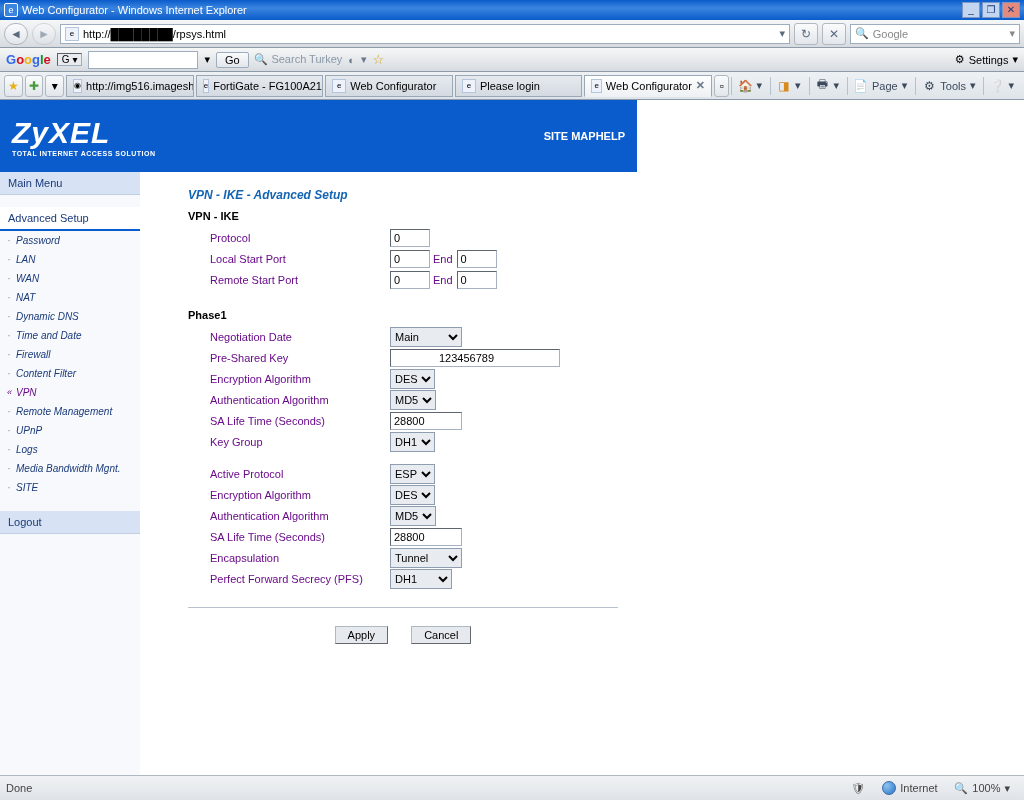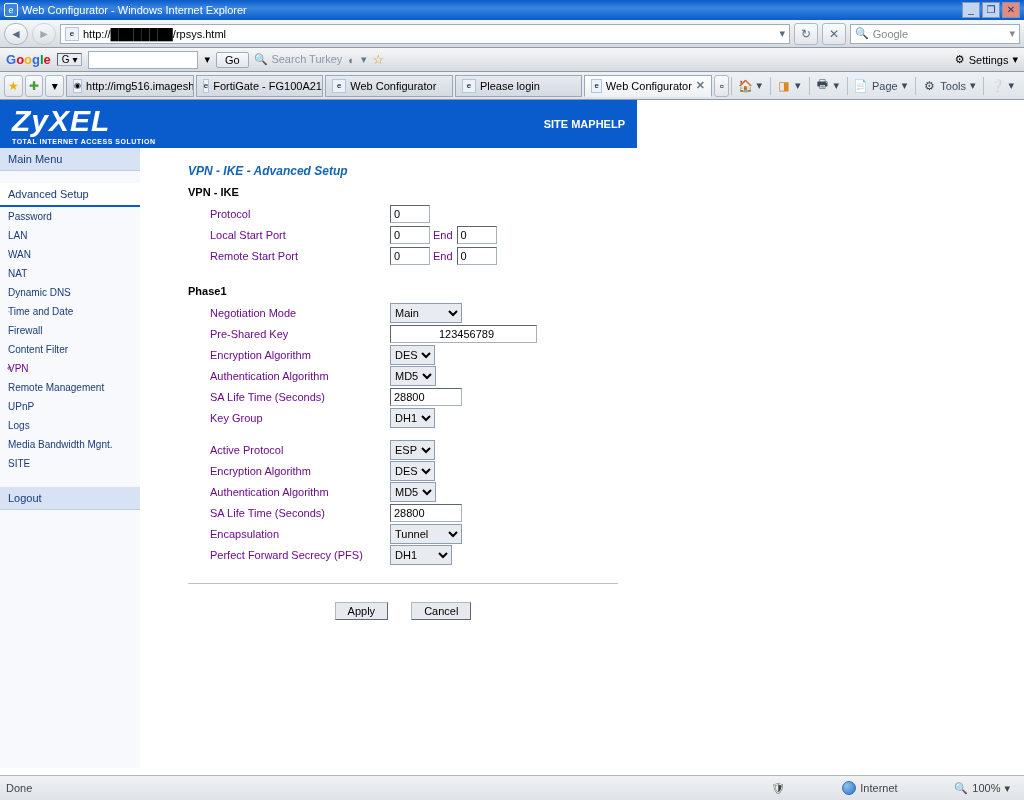--- a/index.html
+++ b/index.html
@@ -35,53 +35,53 @@
 .cmdbar { margin-left:auto; display:flex; align-items:center; gap:2px; }
 .cmd { padding:2px 6px; border-left:1px solid #b8c2ce; display:flex; align-items:center; gap:4px; color:#3b4a5c; }
 .cmdico { width:14px; height:14px; display:inline-flex; align-items:center; justify-content:center; font-size:12px; }
 
 
 .page-frame { position: relative; width: 1024px; height: 680px; overflow: auto; background: #fff; }
 .page-frame::-webkit-scrollbar { width:16px; }
 .page-frame::-webkit-scrollbar-track { background:#e8eaec; border-left:1px solid #c8ccd1; }
 .page-frame::-webkit-scrollbar-thumb { background:linear-gradient(90deg,#d6dde5,#b8c4d0); border:1px solid #9aa7b5; }
 
-.banner { background: #0a5bcb; height: 48px; display: flex; align-items: center; padding: 0 12px; width: 637px; }
+.banner { background: #0a5bcb; height: 72px; display: flex; align-items: center; padding: 0 12px; width: 637px; }
 .zyxel-logo { color: #fff; font-family: Arial; }
 .zyxel-logo .big { font-size: 30px; font-weight: bold; font-style: italic; letter-spacing: 1px; }
 .zyxel-logo .sub { font-size: 7px; letter-spacing: 0.5px; font-weight: bold; }
 .banner-links { margin-left: auto; display: flex; }
 .banner-links a { color: #fff; font-weight: bold; font-size: 11px; text-decoration: none; }
 
 .content-wrap { display: flex; }
 .sidebar { width: 140px; background: #f7f9fc; min-height: 620px; }
 .side-header { background: #d7e3f4; padding: 5px 8px; font-size: 11px; color: #1a3a7a; border-bottom: 1px solid #c1cfe2; }
 .side-header.active { background: #fff; border-bottom: 2px solid #0a5bcb; }
-.side-item { padding: 4px 6px 4px 8px; font-size: 10px; color: #1a3a7a; position: relative; }
+.side-item { padding: 4px 6px 4px 16px; font-size: 10px; color: #1a3a7a; position: relative; font-style: italic; }
 .side-item::before { content: "·"; position:absolute; left:7px; color:#8aa1c4; font-size:12px; line-height:10px; }
 .side-item.current { color: #6a0b8a; }
 .side-item.current::before { content:"«"; color:#6a0b8a; font-size:9px; }
 
 .main { flex: 1; padding: 16px 0 0 48px; }
 .breadcrumb { color: #1464b4; font-weight: bold; font-style: italic; font-size: 12px; }
 .section-title { font-weight: bold; color: #000; font-size: 11px; margin: 8px 0 6px 0; }
 .form-row { display: flex; align-items: center; height: 20px; margin: 1px 0; }
 .form-row .lbl { width: 202px; padding-left: 22px; color: #6a0b8a; font-size: 11px; }
 .form-row .ctrl { display:flex; align-items:center; gap:2px; }
 input.txt { border: 1px inset #a6b2c2; height: 18px; font-size: 11px; padding: 0 3px; background:#fff; }
 .txt.w40 { width: 40px; }
 .txt.w70 { width: 72px; }
 select.sel { border: 1px solid #8f9db0; height: 20px; font-size: 11px; background: #e8ecf1; }
 .endlbl { color:#6a0b8a; font-size:11px; margin: 0 2px 0 1px; }
 hr.divider { margin: 18px 0; border: none; border-top: 1px solid #b8c2ce; width: 430px; margin-left: 0; }
 .btnrow { text-align:center; width: 430px; }
 .btn { padding: 2px 12px; border: 1px outset #b0b8c2; background: #e6eaef; font-size: 11px; margin: 0 10px; }
 
 
-.statusbar { position: absolute; bottom: 0; left: 0; right: 0; height: 20px; background: linear-gradient(#f0f2f4,#dfe3e8); border-top: 1px solid #b0b8c2; display: flex; align-items: center; padding: 12px 6px; font-size: 11px; color: #444; gap: 40px; }
+.statusbar { position: absolute; bottom: 0; left: 0; right: 0; height: 20px; background: linear-gradient(#f0f2f4,#dfe3e8); border-top: 1px solid #b0b8c2; display: flex; align-items: center; padding: 12px 6px; font-size: 11px; color: #444; }
 .statusbar .spacer { flex: 1; }
 .status-cell { border-left: 1px solid #b8c2ce; padding: 0 8px; height: 100%; display:flex; align-items:center; gap:4px; }
 .globeicon { width:14px; height:14px; border-radius:50%; background: radial-gradient(circle at 30% 30%, #8fc3f0, #2a74c8); border:1px solid #3a6aa6; }
 </style>
 </head>
 <body>
 
 <div class="ie-title">
   <span class="ie-icon">e</span>
   <span>Web Configurator - Windows Internet Explorer</span>
@@ -220,29 +220,29 @@
           <div class="ctrl">
             <input class="txt w40" value="0" style="">
             <span class="endlbl">End</span>
             <input class="txt w40" value="0" style="">
           </div>
         </div>
 
       <div style="height:10px"></div>
       <div class="section-title">Phase1</div>
       <div class="form-row">
-          <div class="lbl">Negotiation Mode</div>
+          <div class="lbl">Negotiation Date</div>
           <div class="ctrl">
             <select class="sel" style="width:72px"><option>Main</option></select>
           </div>
         </div>
       <div class="form-row">
           <div class="lbl">Pre-Shared Key</div>
           <div class="ctrl">
-            <input class="txt" style="width: 147px; padding-left: 48px;" value="123456789">
+            <input class="txt" style="width: 170px; padding-left: 48px;" value="123456789">
           </div>
         </div>
       <div class="form-row">
           <div class="lbl">Encryption Algorithm</div>
           <div class="ctrl">
             <select class="sel"><option>DES</option></select>
           </div>
         </div>
       <div class="form-row">
           <div class="lbl">Authentication Algorithm</div>

